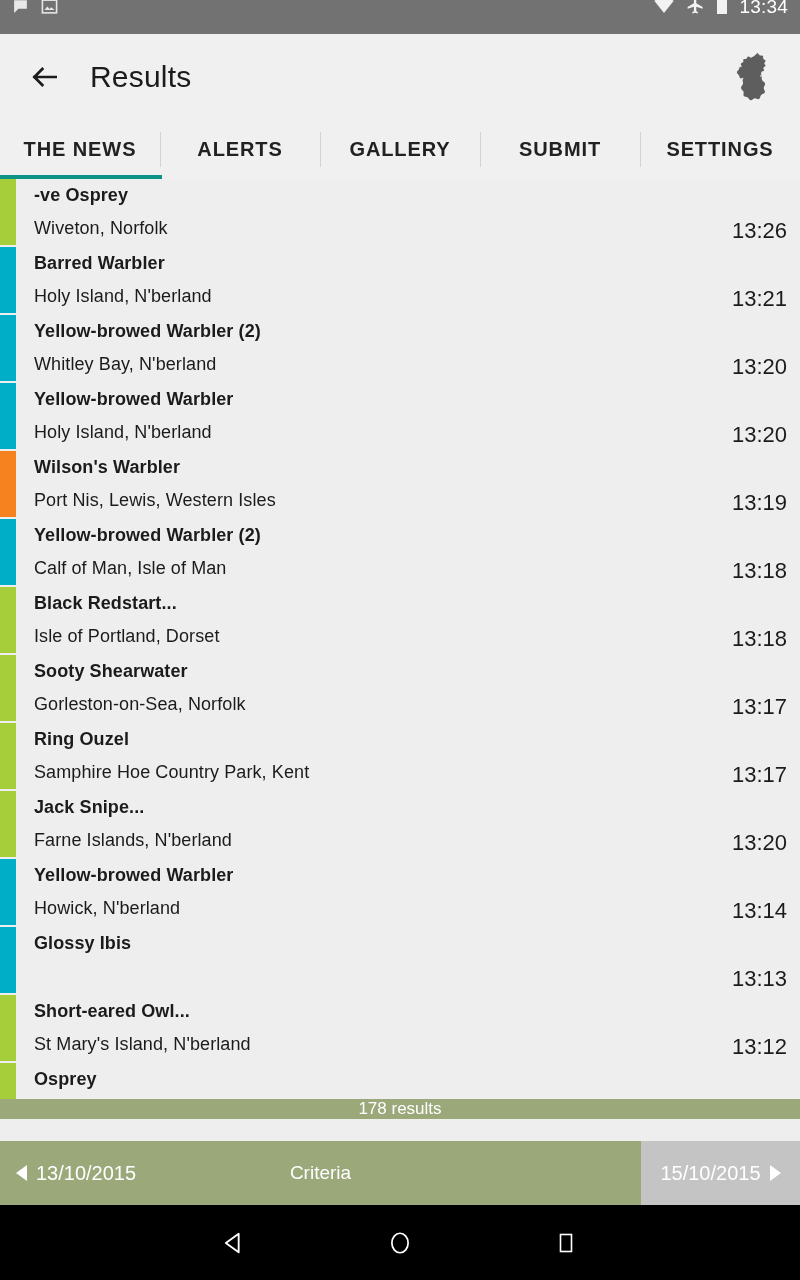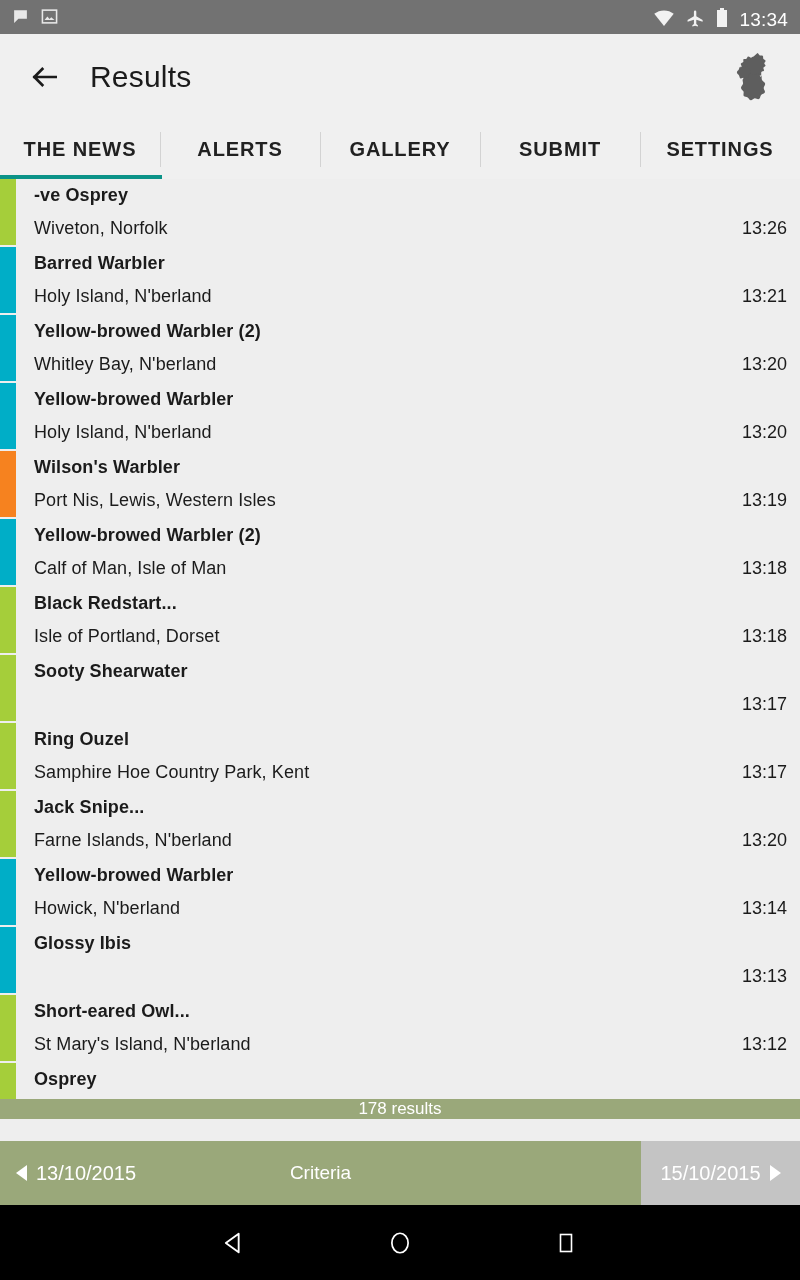--- a/index.html
+++ b/index.html
@@ -7,22 +7,22 @@
     width:800px; height:1280px;
     font-family:"Liberation Sans", sans-serif;
     background:#eeeeee;
     overflow:hidden;
   }
   #app { position:relative; width:800px; height:1280px; }
 
   
   .statusbar {
     height:34px; background:#727272;
-    display:flex; align-items:flex-start;
-    padding:8px 12px;
+    display:flex; align-items:flex-end;
+    padding:15px 12px;
   }
   .sb-left { display:flex; align-items:center; gap:12px; }
   .sb-right { margin-left:auto; display:flex; align-items:center; gap:11px; }
   .sb-time {
     color:#ffffff; font-size:19px; letter-spacing:.2px;
     font-family:"Liberation Sans", sans-serif;
   }
   .sb-ico { display:block; }
 
   
@@ -73,21 +73,21 @@
   }
   .row-name {
     font-size:18px; font-weight:700; color:#1b1b1b;
     position:absolute; top:6px; left:0; letter-spacing:.1px;
   }
   .row-loc {
     font-size:18px; font-weight:400; color:#1b1b1b;
     position:absolute; top:39px; left:0; letter-spacing:.1px;
   }
   .row-time {
-    font-size:18px; font-weight:400; color:#1b1b1b;
+    font-size:22px; font-weight:400; color:#1b1b1b;
     position:absolute; top:39px; right:13px;
   }
 
   
   .results-bar {
     position:absolute; left:0; right:0; top:1099px; height:20px;
     background:#9aa87a; color:#ffffff;
     display:flex; align-items:center; justify-content:center;
     font-size:17px;
   }
@@ -256,20 +256,21 @@
         <div class="row-body">
           <div class="row-name">Black Redstart...</div>
           <div class="row-loc">Isle of Portland, Dorset</div>
           <div class="row-time">13:18</div>
         </div>
       </div>
       <div class="row">
         <div class="row-bar" style="background: rgb(165, 206, 58);"></div>
         <div class="row-body">
           <div class="row-name">Sooty Shearwater</div>
+          <div class="row-loc">Gorleston-on-Sea, Norfolk</div>
           <div class="row-time">13:17</div>
         </div>
       </div>
       <div class="row">
         <div class="row-bar" style="background: rgb(165, 206, 58);"></div>
         <div class="row-body">
           <div class="row-name">Ring Ouzel</div>
           <div class="row-loc">Samphire Hoe Country Park, Kent</div>
           <div class="row-time">13:17</div>
         </div>

